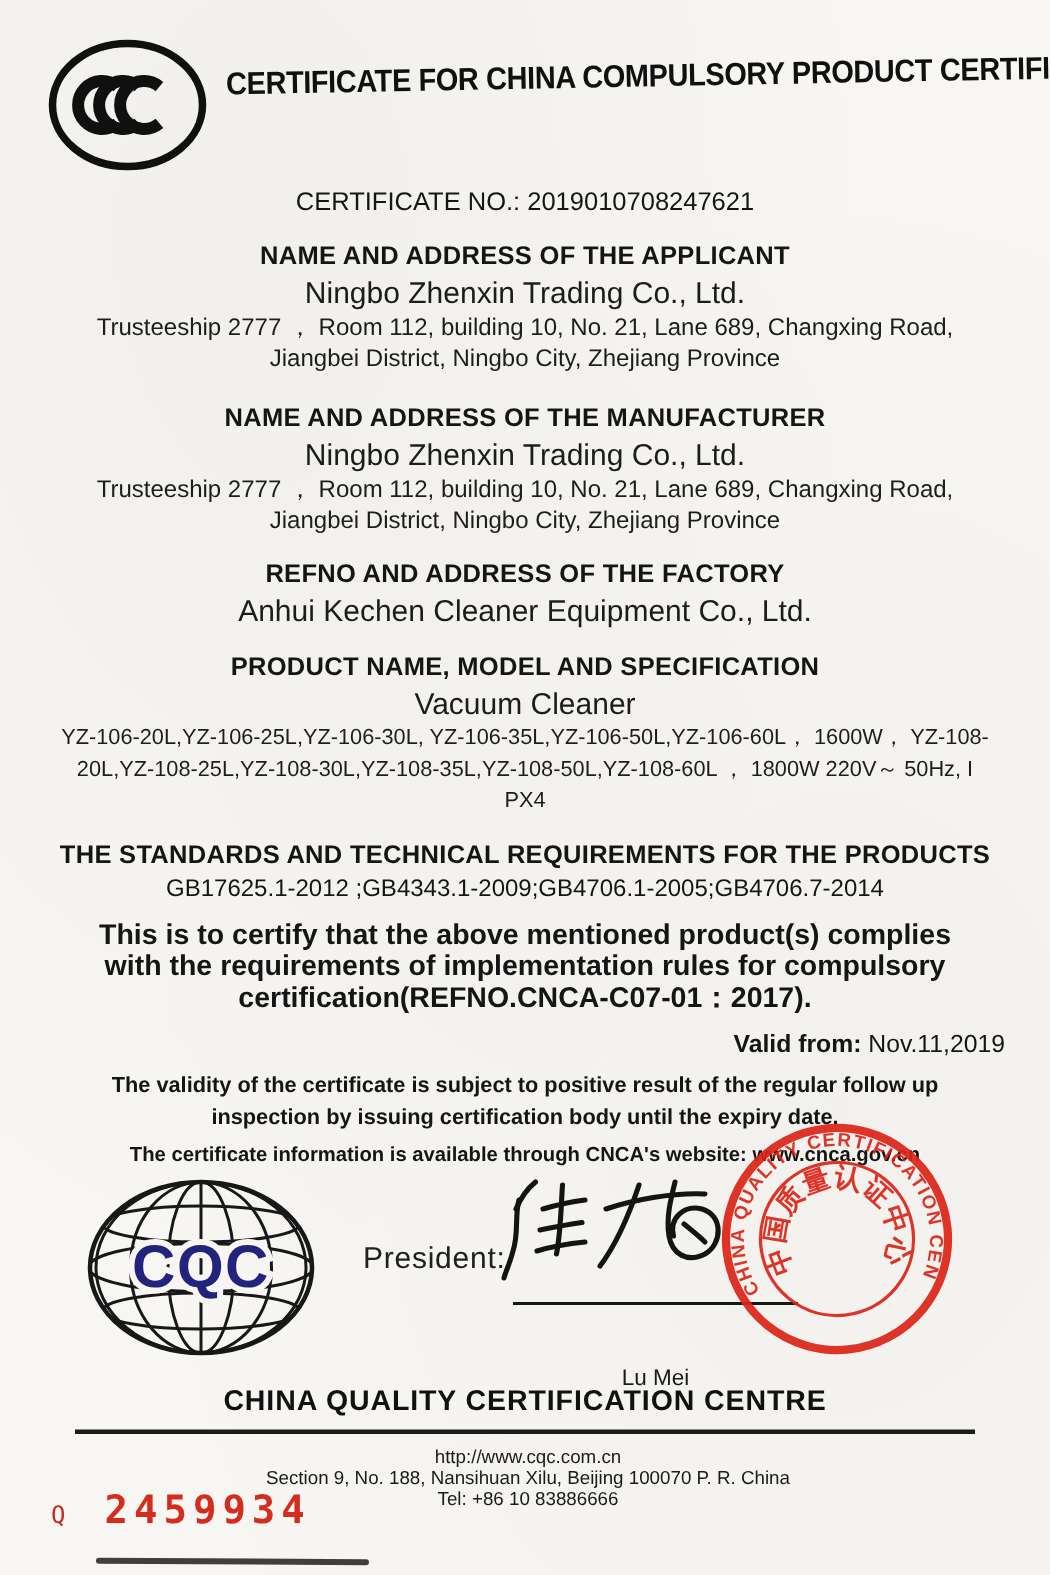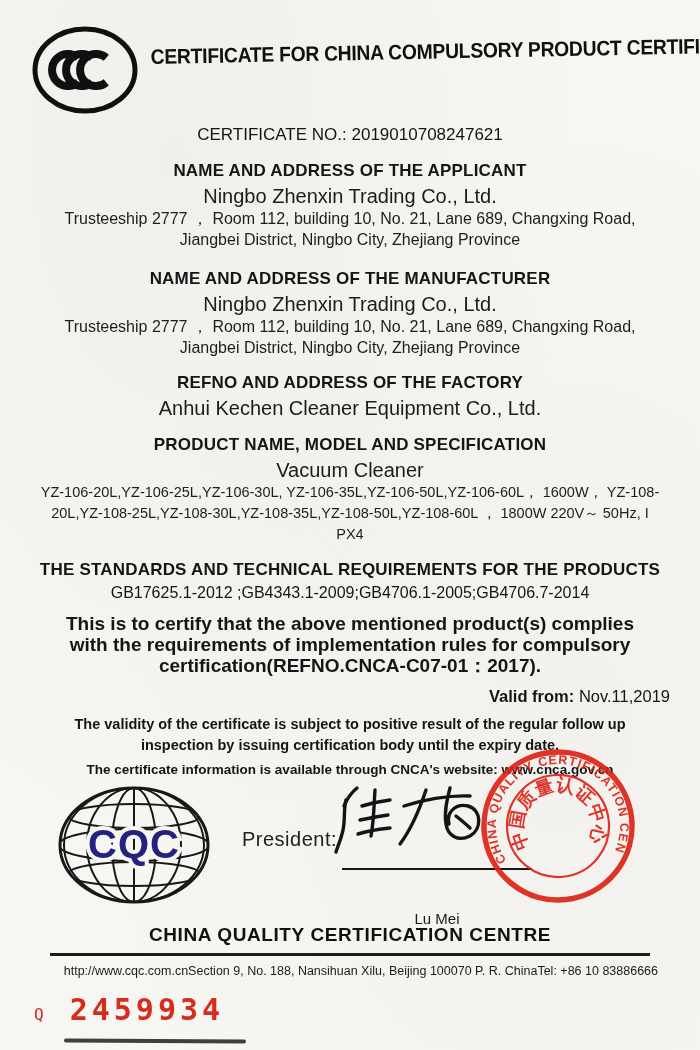--- a/index.html
+++ b/index.html
@@ -40,26 +40,26 @@
   .president { position:absolute; left:242px; top:828px; font-size:20px; color:#202020; letter-spacing:0.5px; }
   .sig { position:absolute; left:330px; top:782px; }
   .sig-line { position:absolute; left:342px; top:868px; width:190px; height:2px; background:#181818; }
   .sig-name { position:absolute; left:342px; top:874px; width:190px; text-align:center; font-size:15px; color:#1a1a1a;margin-top:36px; }
   
   .stamp { position:absolute; left:458px; top:726px; opacity:0.92; }
   
   .footer { position:absolute; left:0; top:924px; width:700px; text-align:center; }
   .centre-name { font-size:19px; font-weight:bold; letter-spacing:0.6px; color:#111; }
   .footer-rule { width:600px; height:2.5px; background:#1c1c1c; margin:7px auto 0; }
-  .footer-row { display:flex; justify-content:flex-end; padding:8px 42px 0 46px; font-size:12.5px; color:#1b1b1b; }
+  .footer-row { display:flex; justify-content:flex-end; padding:8px 42px 0 46px; font-size:12.5px; color:#1b1b1b;flex-direction:column; }
   .footer-row .cell { white-space:nowrap; }
   
   .serial { position:absolute; left:34px; top:992px; display:flex; align-items:baseline; gap:26px; }
   .serial-prefix { font-size:16px; color:#c9281d; font-family:"DejaVu Sans Mono", monospace; }
-  .serial-number { font-size:30px; font-weight:bold; color:#d52c1e; font-family:"DejaVu Sans Mono", monospace; letter-spacing:4px; }
+  .serial-number { font-size:26px; font-weight:bold; color:#d52c1e; font-family:"DejaVu Sans Mono", monospace; letter-spacing:4px; }
   .scan-line { position:absolute; left:64px; top:1039px; width:182px; height:3.5px; background:#413f3a; border-radius:2px; transform:rotate(0.3deg); }
 </style>
 </head>
 <body>
 
 <div class="doc">
 
   <svg class="ccc-logo" width="110" height="92" viewBox="0 0 110 92" aria-hidden="true">
     <ellipse cx="55" cy="46" rx="50" ry="41" fill="none" stroke="#101010" stroke-width="5"></ellipse>
     <g fill="none" stroke="#101010" stroke-width="8">

